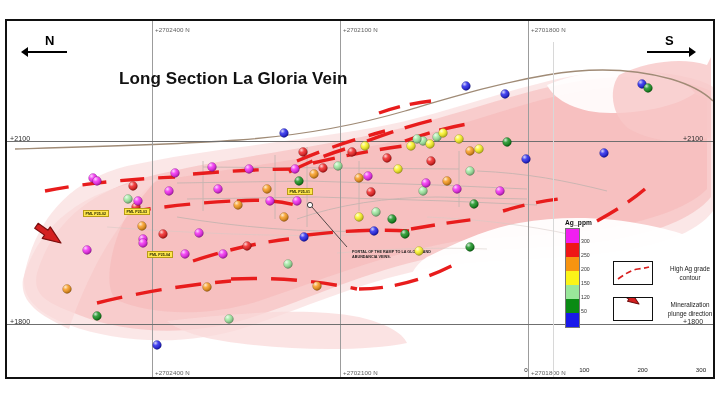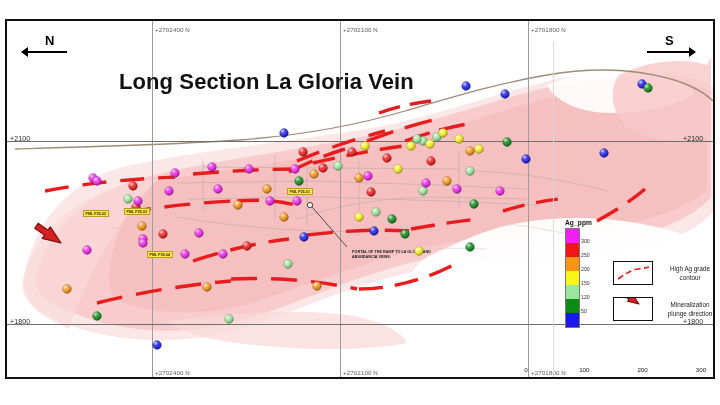--- a/index.html
+++ b/index.html
@@ -97,21 +97,21 @@
 
   #compass-south .letter { left: 22px; }
   #compass-south .shaft { left: 4px; width: 42px; }
   #compass-south .head { left: 46px; border-left: 7px solid #000000; }
 
   
   #map-title {
     position: absolute;
     left: 112px;
     top: 48px;
-    font-size: 22px;
+    font-size: 17px;
     font-weight: bold;
     color: #111111;
     letter-spacing: 0.1px;
     white-space: nowrap;
   }
 
   
   .overlay {
     position: absolute;
     left: 0;

